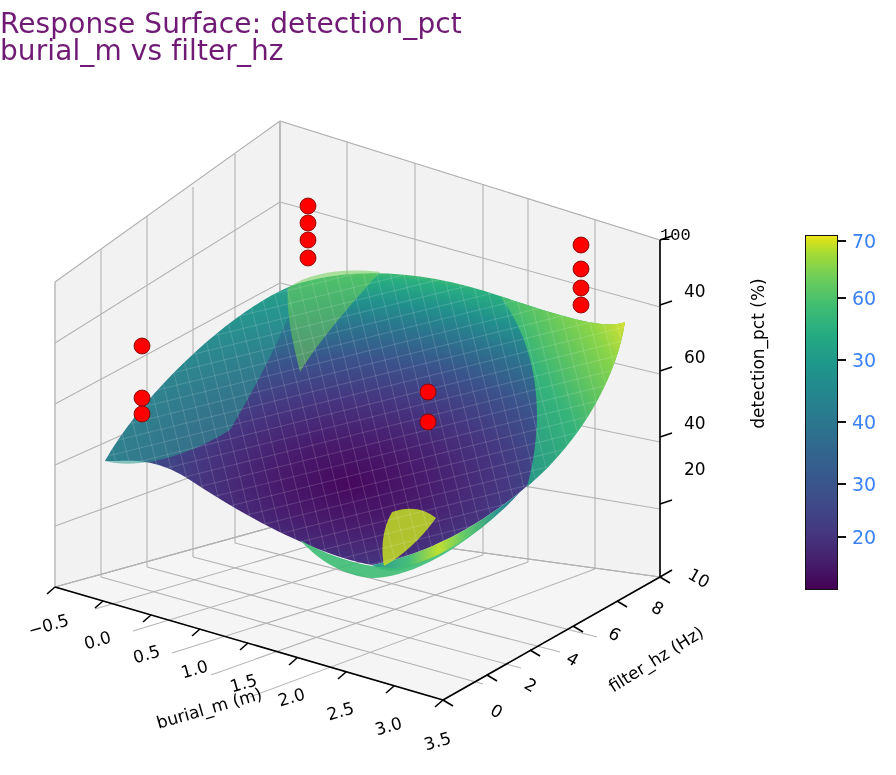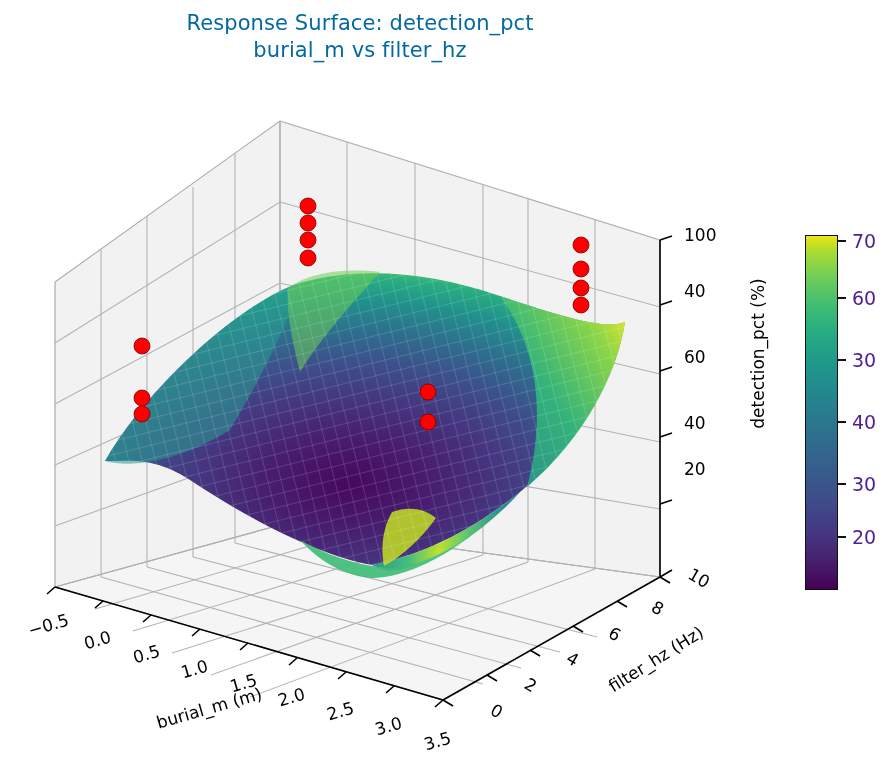--- a/index.html
+++ b/index.html
@@ -2,39 +2,39 @@
 <html><head>
 <meta charset="utf-8">
 <title>Response Surface</title>
 <style>
   html,body{margin:0;padding:0;background:#ffffff;}
   body{width:896px;height:775px;position:relative;overflow:hidden;
        font-family:"DejaVu Sans","Liberation Sans",sans-serif;color:#000;}
   #figure{position:absolute;left:0;top:0;width:896px;height:775px;background:#fff;}
 
   
-  #title{position:absolute;left:0;top:10px;width:720px;text-align:center;
-         font-size:21px;line-height:27px;color:#0369a1;letter-spacing:.1px;}
+  #title{position:absolute;left:0;top:10px;width:720px;text-align:left;
+         font-size:28px;line-height:27px;color:#701a75;letter-spacing:.1px;}
   #title .l2{display:block;}
 
   
   #axes3d{position:absolute;left:0;top:0;width:720px;height:775px;}
   #axes3d svg{position:absolute;left:0;top:0;}
 
   
   #colorbar-wrap{position:absolute;left:805px;top:235px;width:90px;height:360px;}
   #cbar{position:absolute;left:0;top:0;width:33px;height:355px;
         border:1.6px solid #111;box-sizing:border-box;
         background:linear-gradient(to top,
           #440154 0%, #46206c 8%, #453781 16%, #3f4a89 24%,
           #38598c 32%, #31688e 40%, #2a788e 48%, #23888e 56%,
           #1f988b 64%, #25ab82 72%, #3fbc73 80%, #6ccd5a 88%,
           #a5db36 95%, #d8e219 99%, #f1e51d 100%);}
   .cb-tick{position:absolute;left:33px;width:8px;height:1.6px;background:#111;}
-  .cb-lab{position:absolute;left:47px;font-size:19px;line-height:19px;color:#4c1d95;
+  .cb-lab{position:absolute;left:47px;font-size:19px;line-height:19px;color:#3b82f6;
           transform:translateY(-50%);white-space:nowrap;}
 
   
   .tk{position:absolute;font-size:17px;line-height:17px;color:#000;white-space:nowrap;}
   .axlab{position:absolute;font-size:17px;line-height:17px;color:#000;white-space:nowrap;
          transform-origin:50% 50%;}
 </style>
 </head>
 <body>
 
@@ -268,21 +268,21 @@
     <div class="tk" style="left:609px; top:626px; transform:rotate(30deg);">6</div>
     <div class="tk" style="left:652px; top:600px; transform:rotate(30deg);">8</div>
     <div class="tk" style="left:688px; top:570px; transform:rotate(30deg);">10</div>
 
     <div class="axlab" style="left:602px; top:651px; transform:rotate(-32deg);">filter_hz (Hz)</div>
 
     <div class="tk" style="left:684px; top:461px;">20</div>
     <div class="tk" style="left:684px; top:415px;">40</div>
     <div class="tk" style="left:684px; top:349px;">60</div>
     <div class="tk" style="left:684px; top:283px;">40</div>
-    <div class="tk" style="left:684px; top:227px;">100</div>
+    <div class="tk" style="left:660px; top:227px;font-family:Liberation Mono, monospace;">100</div>
 
     <div class="axlab" style="left:683px; top:345px; transform:rotate(-90deg);">detection_pct (%)</div>
   </div>
 
   <div id="colorbar-wrap">
     <div id="cbar"></div>
 
     <div class="cb-tick" style="top:301px;"></div>
     <div class="cb-lab" style="top:302px;">20</div>
 

